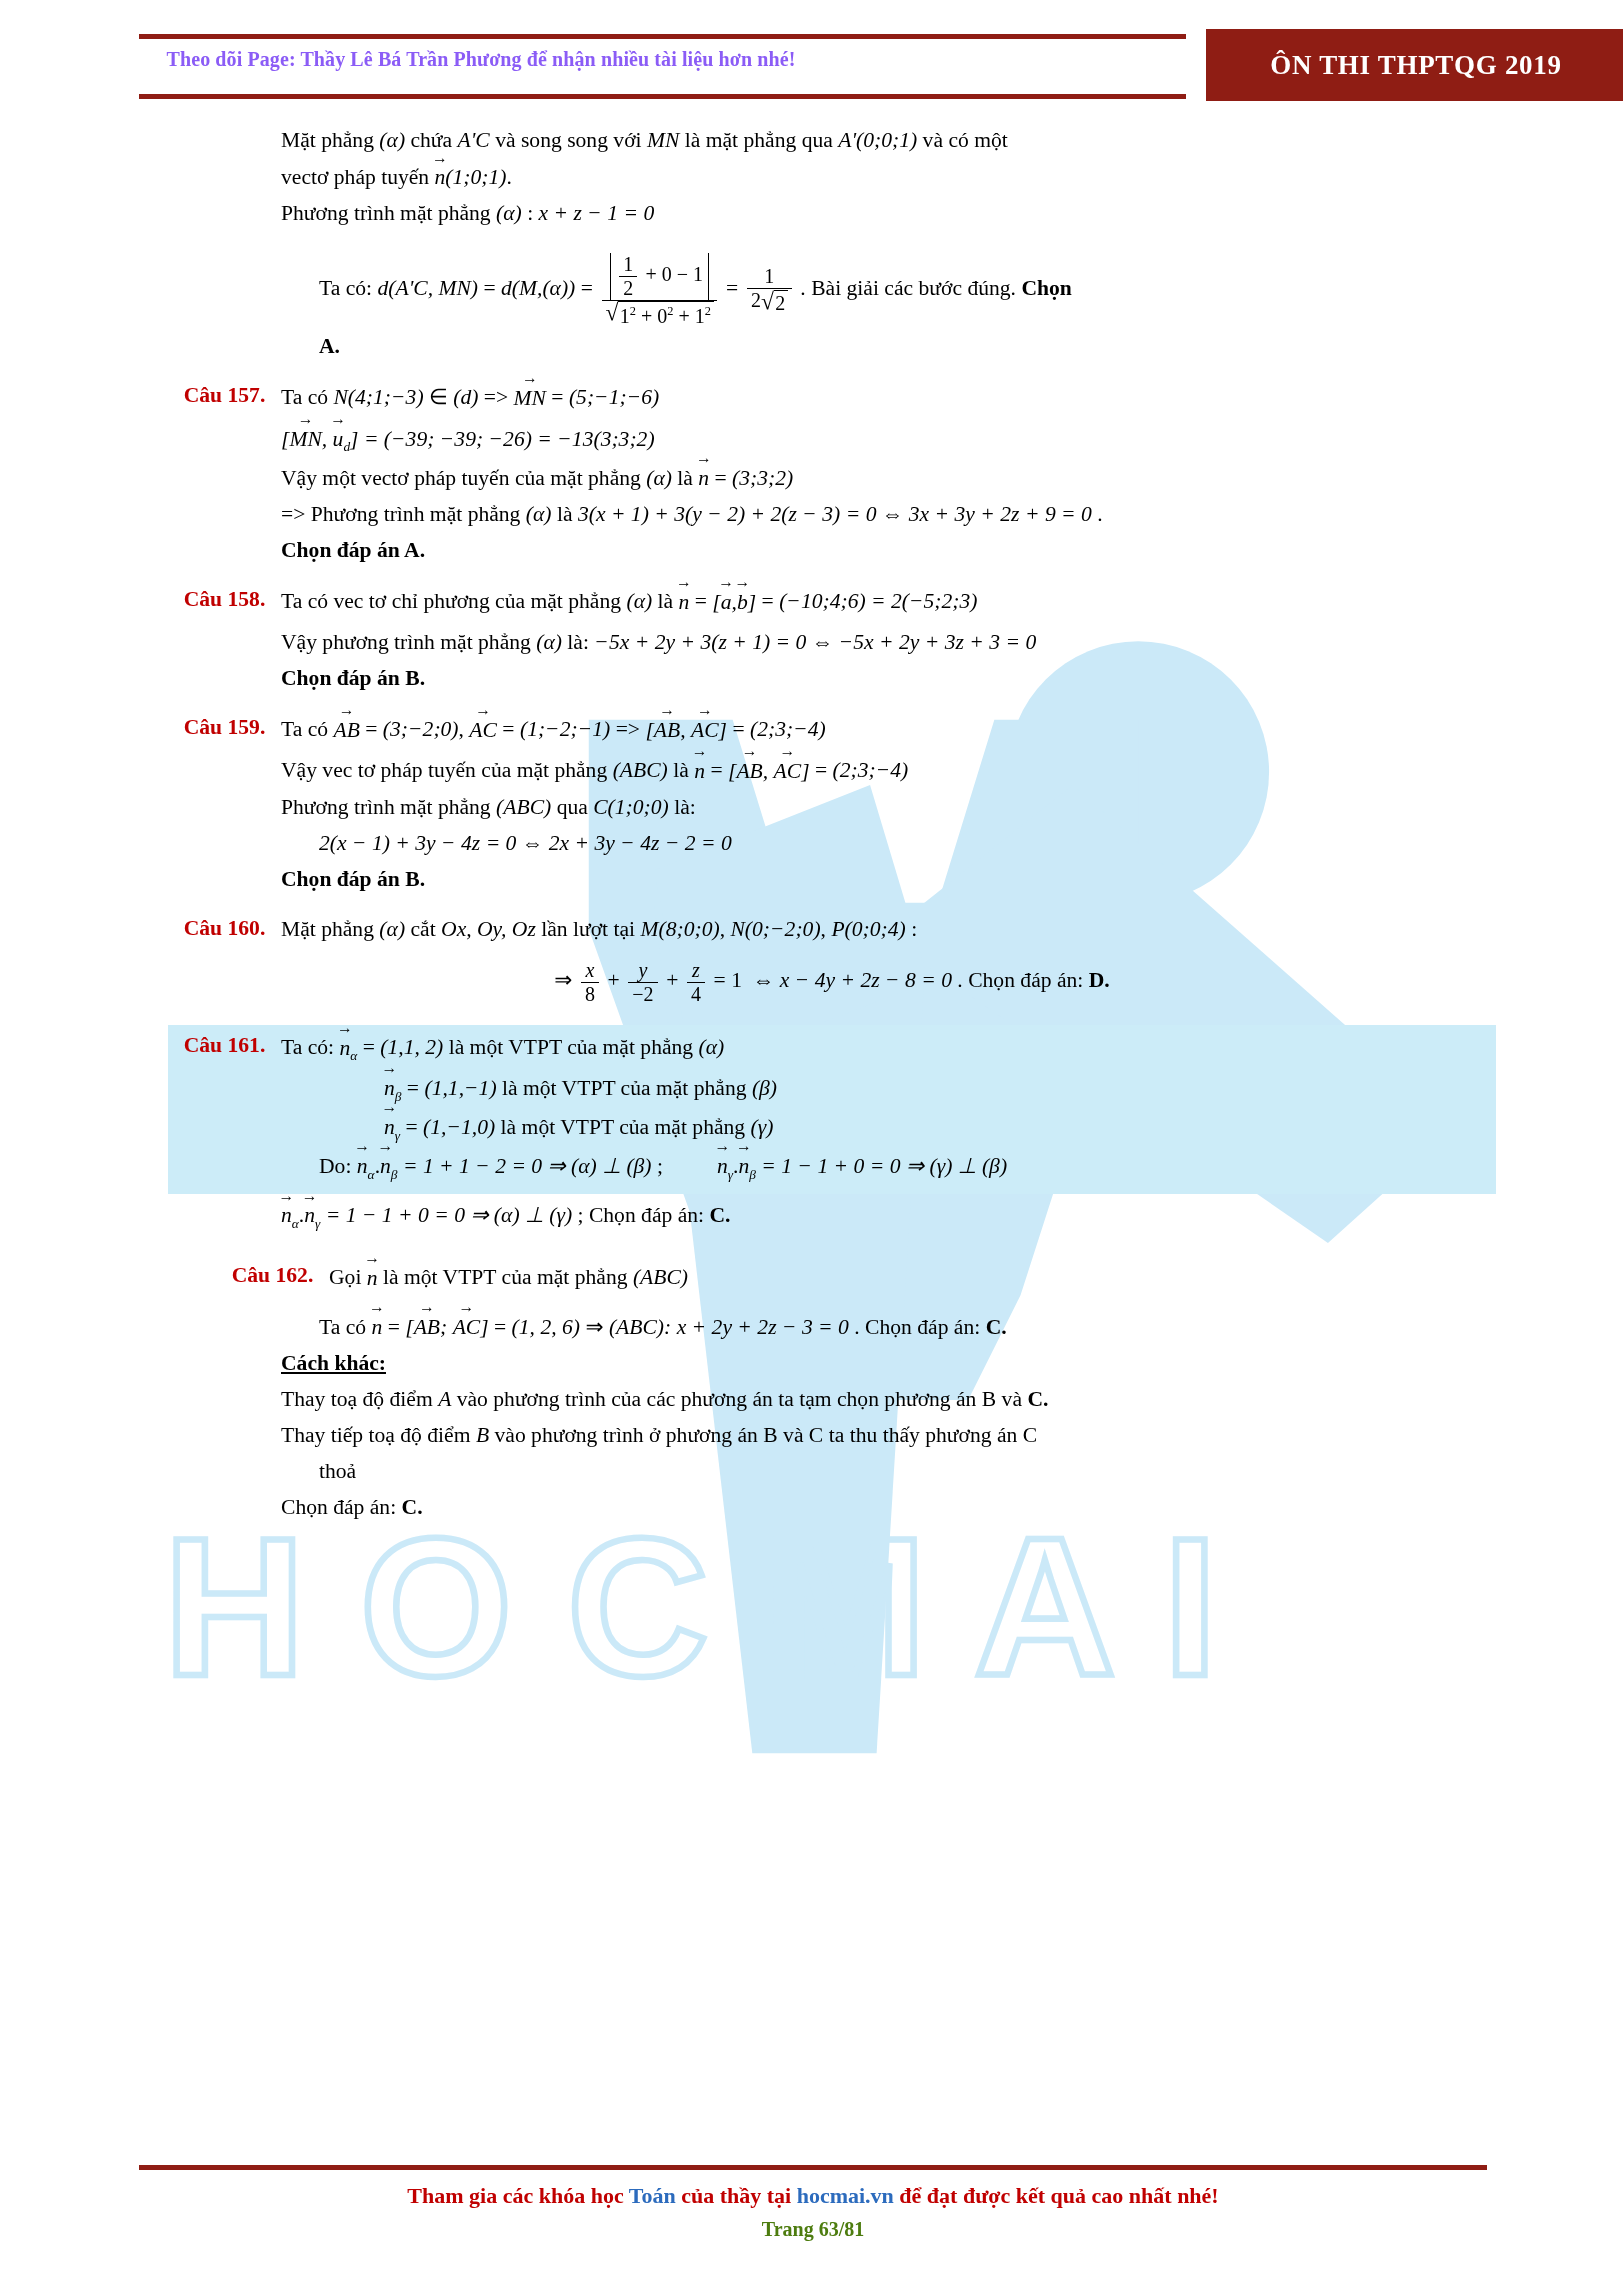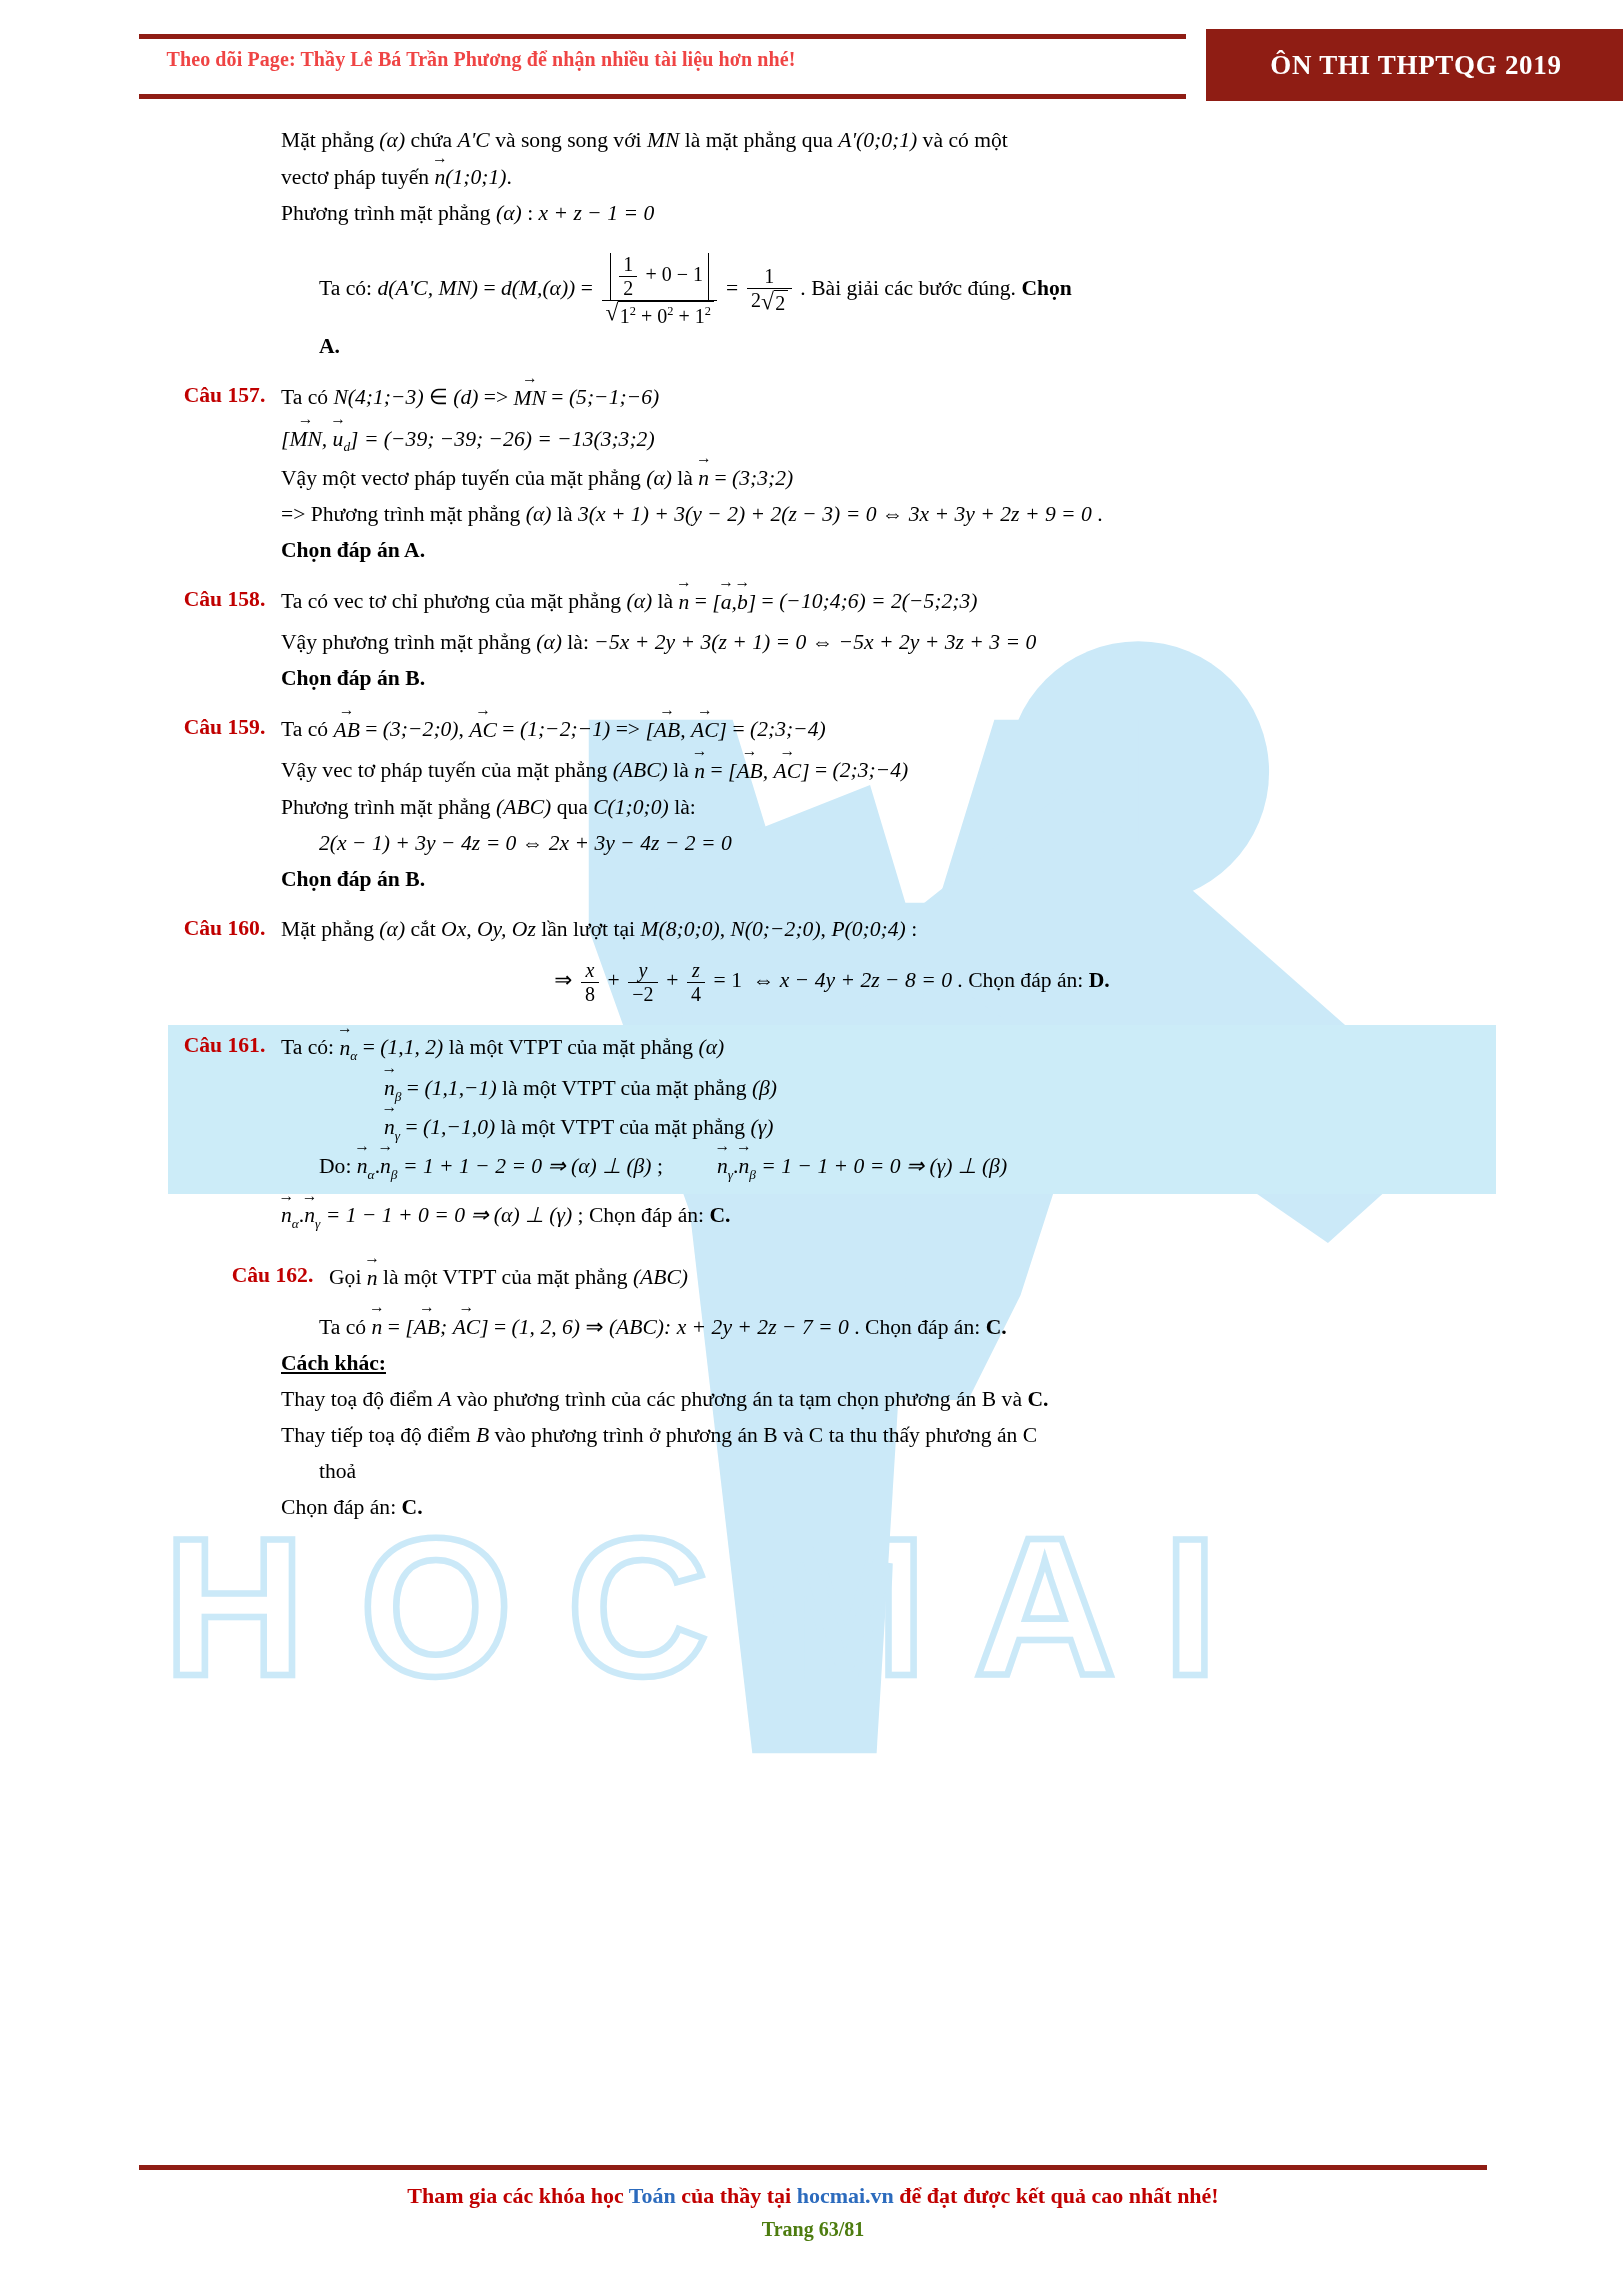--- a/index.html
+++ b/index.html
@@ -45,21 +45,21 @@
     width: 1047px;
     height: 4.6px;
     background: #8f1d14;
   }
   .header-text {
     position: absolute;
     left: 27.5px;
     top: 14.4px;
     font-size: 20px;
     font-weight: bold;
-    color: #ef4444;
+    color: #8b5cf6;
     white-space: nowrap;
     letter-spacing: 0.1px;
   }
   .header-badge {
     position: absolute;
     left: 1067px;
     top: -4.6px;
     width: 420px;
     height: 72px;
     background: #8f1d14;
@@ -365,21 +365,21 @@
 
     <div class="row sp-top-lg">
       <div class="qlabel">Câu 162.</div>
       <div class="qbody">
         <div class="line">
           Gọi <span class="vec mi">n</span> là một VTPT của mặt phẳng <span class="mi">(ABC)</span>
         </div>
       </div>
     </div>
     <div class="line indent2" style="margin-top:11.8px;">
-      Ta có <span class="vec mi">n</span> = <span class="mi">[<span class="vec">AB</span>; <span class="vec">AC</span>]</span> = <span class="mi">(1, 2, 6)</span> ⇒ <span class="mi">(ABC): x + 2y + 2z − 7 = 0</span> . Chọn đáp án: <span class="b">C.</span>
+      Ta có <span class="vec mi">n</span> = <span class="mi">[<span class="vec">AB</span>; <span class="vec">AC</span>]</span> = <span class="mi">(1, 2, 6)</span> ⇒ <span class="mi">(ABC): x + 2y + 2z − 3 = 0</span> . Chọn đáp án: <span class="b">C.</span>
     </div>
     <div class="line indent1 b u">Cách khác:</div>
     <div class="line indent1">
       Thay toạ độ điểm <span class="mi">A</span> vào phương trình của các phương án ta tạm chọn phương án B và <span class="b">C.</span>
     </div>
     <div class="line indent1">
       Thay tiếp toạ độ điểm <span class="mi">B</span> vào phương trình ở phương án B và C ta thu thấy phương án C
     </div>
     <div class="line indent2">thoả</div>
     <div class="line indent1">

